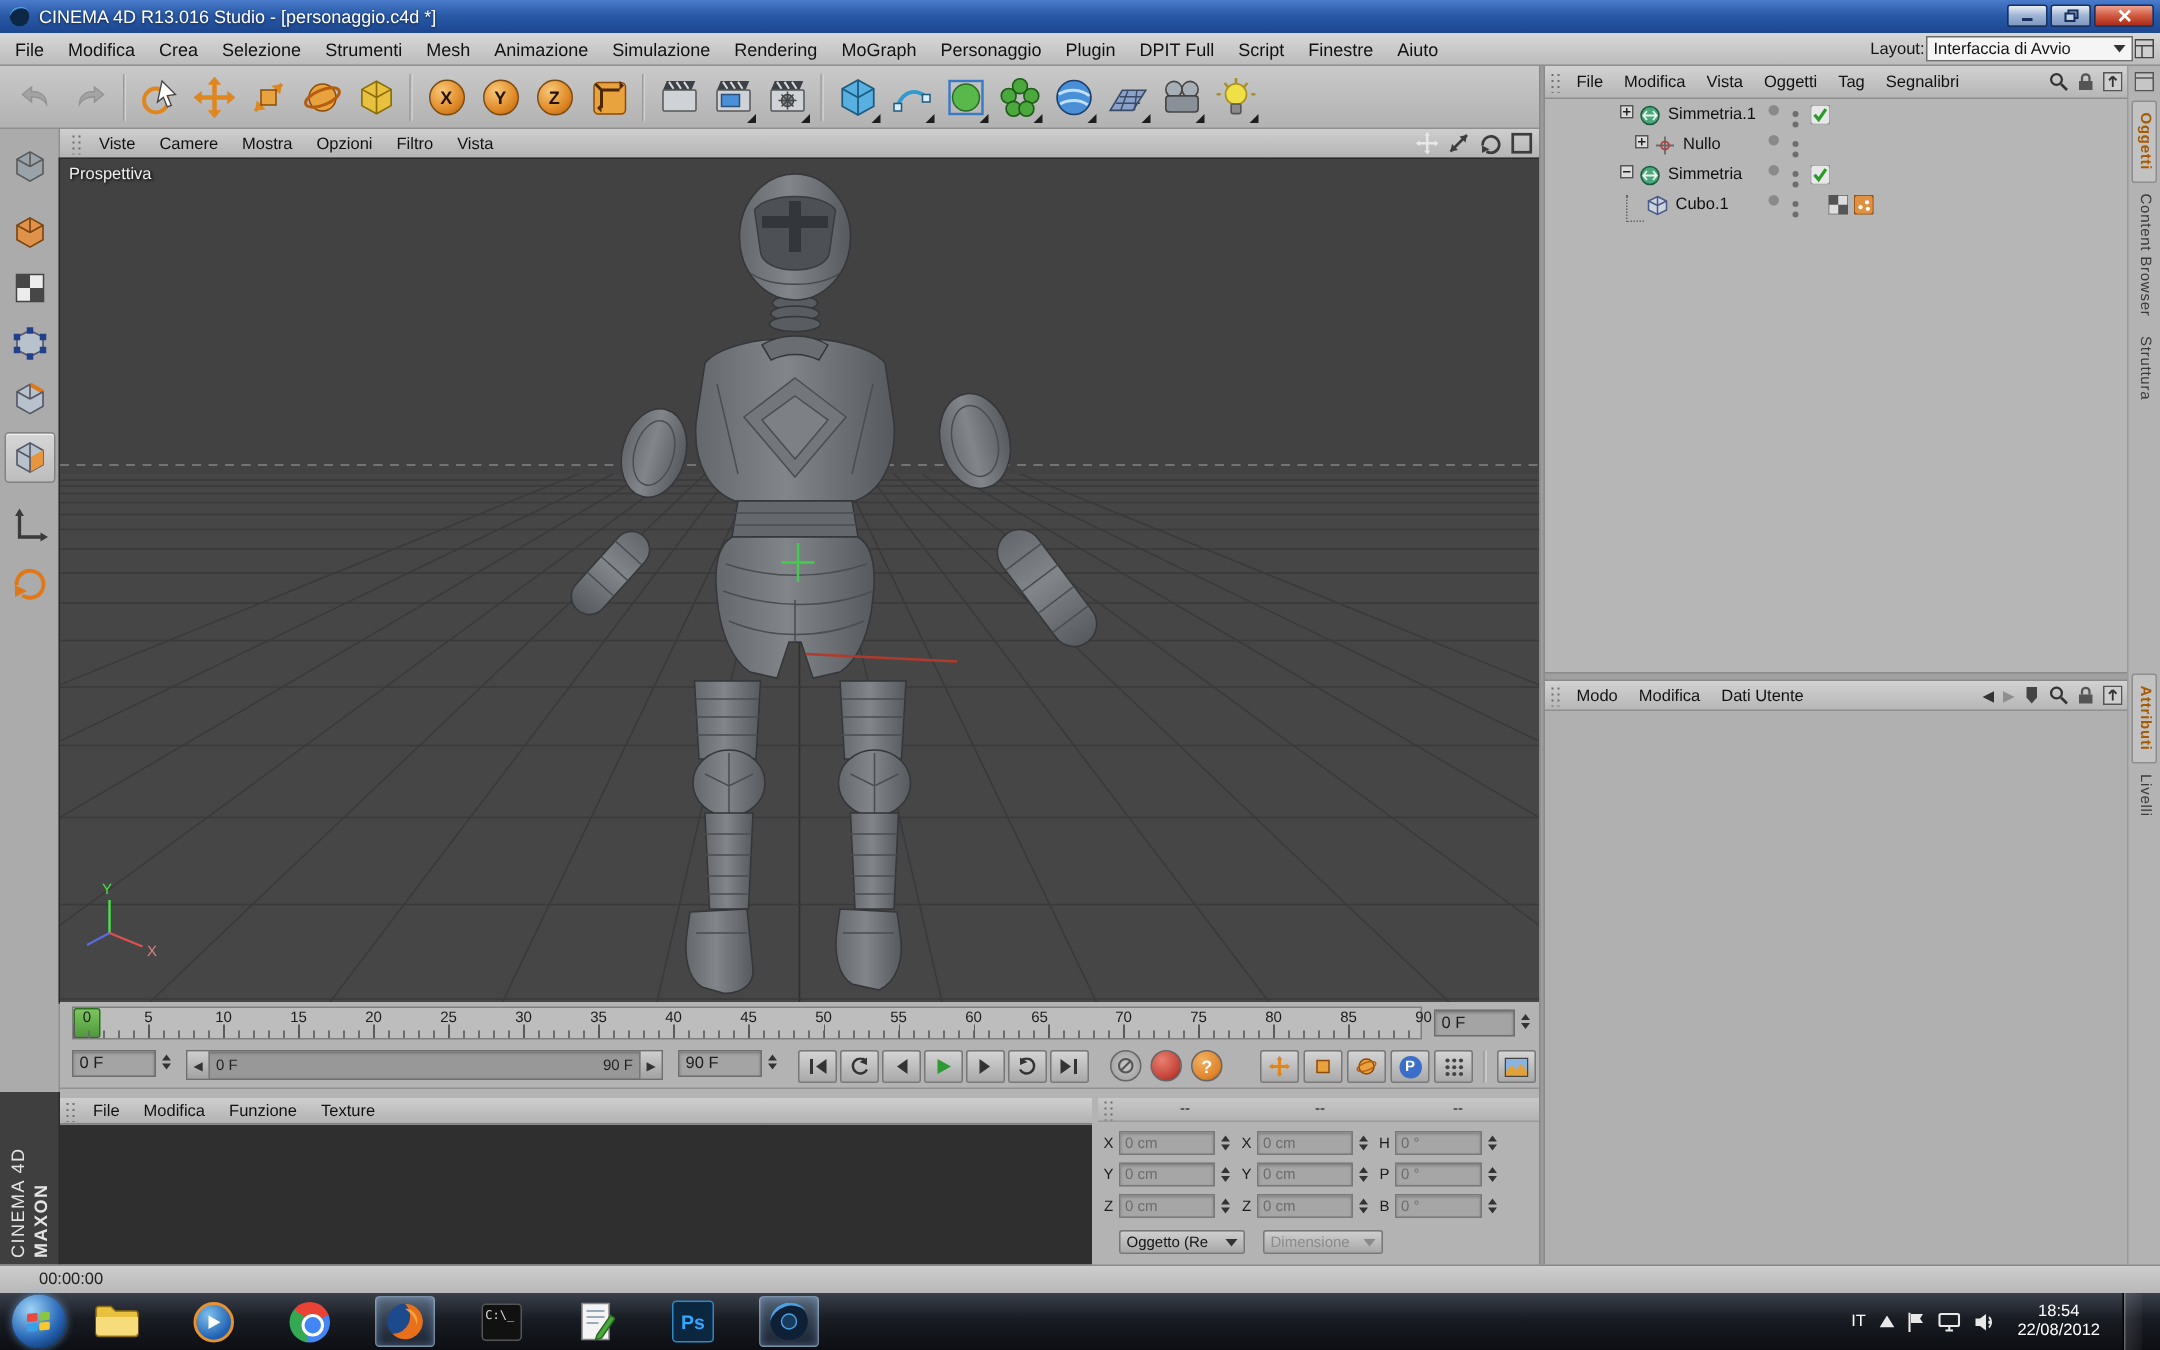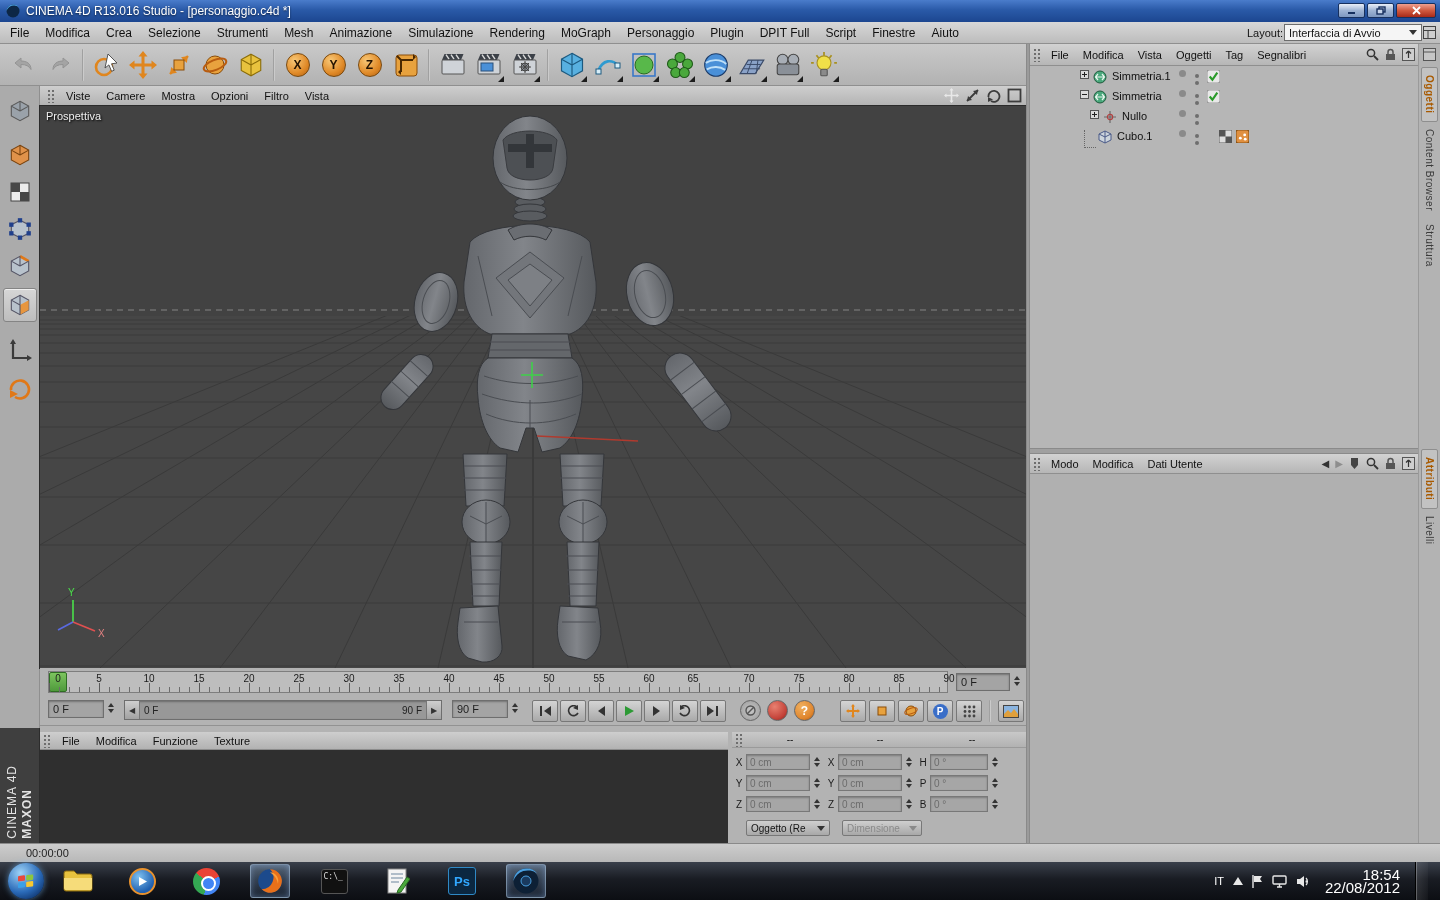--- a/index.html
+++ b/index.html
@@ -84,21 +84,21 @@
 .right-strip{left:1418px;top:44px;width:22px;height:799px;background:#b3b3b3;border-left:1px solid #9a9a9a;display:flex;flex-direction:column;align-items:center;padding-top:4px;}
 .vtab{writing-mode:vertical-rl;font-size:10px;color:#3a3a3a;padding:7px 2px;letter-spacing:.5px;}
 .vtab.active{color:#a85a00;font-weight:bold;background:#c2c2c2;border:1px solid #8e8e8e;border-radius:2px;}
 
 .statusbar{left:0;top:843px;width:1440px;height:19px;background:linear-gradient(#cdcdcd,#b8b8b8);border-top:1px solid #8a8a8a;display:flex;align-items:center;font-size:11px;color:#222;padding-left:26px;}
 .taskbar{left:0;top:862px;width:1440px;height:38px;background:linear-gradient(180deg,#3a404b,#191c23 45%,#0c0e13);display:flex;align-items:center;}
 .task-icons{display:flex;align-items:center;gap:24px;margin-left:14px;}
 .task-slot{width:40px;height:34px;display:flex;align-items:center;justify-content:center;border-radius:3px;}
 .task-active{background:linear-gradient(rgba(150,185,220,.35),rgba(60,90,130,.25));border:1px solid rgba(190,220,250,.5);box-shadow:inset 0 0 6px rgba(160,200,255,.4);}
 .tray{position:absolute;right:0;top:0;height:38px;display:flex;align-items:center;gap:9px;padding-right:12px;color:#fff;}
-.tray-clock{text-align:right;font-size:15px;line-height:13px;margin:0 6px;}
+.tray-clock{text-align:center;font-size:11px;line-height:13px;margin:0 6px;}
 .show-desktop{width:13px;height:38px;background:linear-gradient(90deg,rgba(255,255,255,.12),rgba(255,255,255,.03));border-left:1px solid #000;box-shadow:inset 1px 0 0 rgba(255,255,255,.25);}
 .ps-icon{width:28px;height:28px;background:#0b2740;border:1px solid #2f89c5;border-radius:3px;color:#31a8ff;font-weight:bold;font-size:13px;display:flex;align-items:center;justify-content:center;}
 .chrome-icon{width:27px;height:27px;border-radius:50%;background:conic-gradient(from -50deg,#ea4335 0 120deg,#4285f4 0 240deg,#34a853 0 360deg);position:relative;}
 .chrome-icon::after{content:"";position:absolute;left:8px;top:8px;width:11px;height:11px;border-radius:50%;background:#4285f4;border:2px solid #fff;}
 </style>
 </head>
 <body>
 
 <div class="abs titlebar">
   <svg width="14" height="14" viewBox="0 0 14 14">
@@ -817,49 +817,49 @@
         <i class="minidot"></i>
       </span>
     <svg class="abs" style="left:132px" width="13" height="13" viewBox="0 0 12 12">
         <rect width="12" height="12" rx="2" fill="#e8e8e8" stroke="#999"></rect>
         <path d="M2.5 6l2.5 3 4.5-6.5" stroke="#2a9a2a" stroke-width="2" fill="none"></path>
       </svg>
   </div>
 
 
   <div class="om-row">
+    <span class="expand-box plus" style="margin-left:15px"></span>
+    <svg width="14" height="14" viewBox="0 0 14 14" style="margin-left:4px">
+        <path d="M7 1v12M1 7h12" stroke="#6a6a6a" stroke-width="1.2"></path>
+        <circle cx="7" cy="7" r="2.6" fill="none" stroke="#b04040" stroke-width="1.2"></circle>
+      </svg>
+    <span style="margin-left:5px">Nullo</span>
+    <span class="abs" style="left:104px;width:7px;height:7px;border-radius:50%;background:#8a8a8a;"></span>
+    <span class="abs" style="left:120px;top:4px;display:flex;flex-direction:column;gap:3px;">
+        <i class="minidot"></i>
+        <i class="minidot"></i>
+      </span>
+  </div>
+
+  <div class="om-row">
     <span class="expand-box" style="margin-left:5px"></span>
     <svg width="14" height="14" viewBox="0 0 14 14" style="margin-left:4px">
         <circle cx="7" cy="7" r="6" fill="#4aa87c" stroke="#1e5a3c"></circle>
         <path d="M3 7h8M5 4L2.5 7 5 10M9 4l2.5 3L9 10" stroke="#eaf6ee" stroke-width="1.2" fill="none"></path>
       </svg>
     <span style="margin-left:5px">Simmetria</span>
     <span class="abs" style="left:104px;width:7px;height:7px;border-radius:50%;background:#8a8a8a;"></span>
     <span class="abs" style="left:120px;top:4px;display:flex;flex-direction:column;gap:3px;">
         <i class="minidot"></i>
         <i class="minidot"></i>
       </span>
     <svg class="abs" style="left:132px" width="13" height="13" viewBox="0 0 12 12">
         <rect width="12" height="12" rx="2" fill="#e8e8e8" stroke="#999"></rect>
         <path d="M2.5 6l2.5 3 4.5-6.5" stroke="#2a9a2a" stroke-width="2" fill="none"></path>
       </svg>
-  </div>
-
-  <div class="om-row">
-    <span class="expand-box plus" style="margin-left:15px"></span>
-    <svg width="14" height="14" viewBox="0 0 14 14" style="margin-left:4px">
-        <path d="M7 1v12M1 7h12" stroke="#6a6a6a" stroke-width="1.2"></path>
-        <circle cx="7" cy="7" r="2.6" fill="none" stroke="#b04040" stroke-width="1.2"></circle>
-      </svg>
-    <span style="margin-left:5px">Nullo</span>
-    <span class="abs" style="left:104px;width:7px;height:7px;border-radius:50%;background:#8a8a8a;"></span>
-    <span class="abs" style="left:120px;top:4px;display:flex;flex-direction:column;gap:3px;">
-        <i class="minidot"></i>
-        <i class="minidot"></i>
-      </span>
   </div>
 
   <div class="om-row">
     <span style="margin-left:9px;width:12px;height:18px;border-left:1px dotted #666;border-bottom:1px dotted #666;margin-bottom:9px;"></span>
     <svg width="14" height="14" viewBox="0 0 14 14" style="margin-left:2px">
         <path d="M7 1l6 3v6l-6 3-6-3V4z" fill="#ccd4dc" stroke="#4a5a88"></path>
         <path d="M7 1v6l6-3M7 7L1 4M7 7v6" stroke="#4a5a88" fill="none"></path>
       </svg>
     <span style="margin-left:5px">Cubo.1</span>
     <span class="abs" style="left:104px;width:7px;height:7px;border-radius:50%;background:#8a8a8a;"></span>

